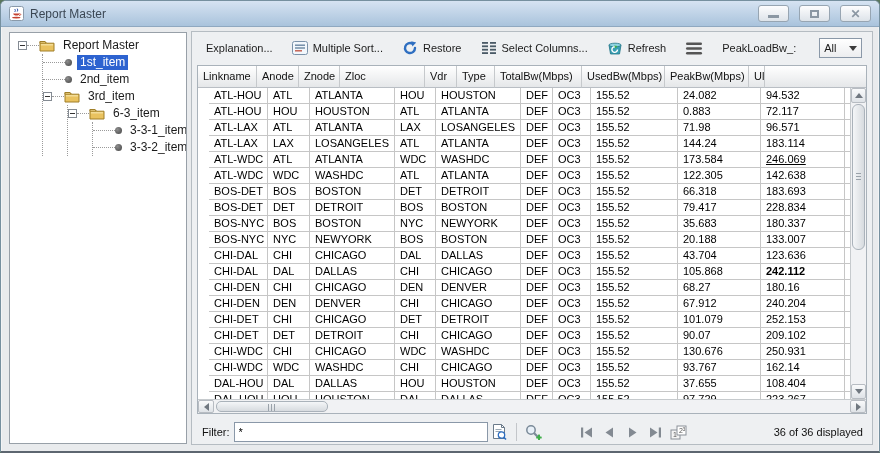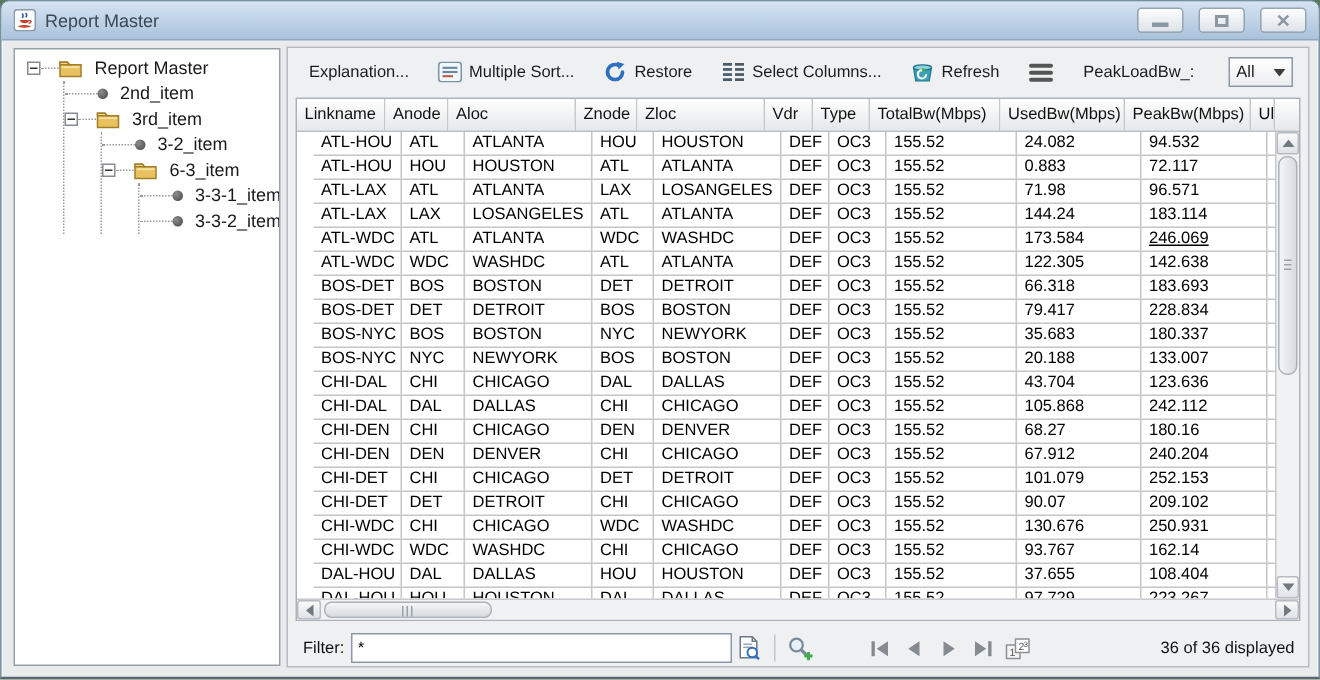--- a/index.html
+++ b/index.html
@@ -198,40 +198,40 @@
               <path d="M1 2.5 L6 2.5 L7.2 4.2 L1 4.2 Z" fill="#f3da8e" stroke="#a07f28"></path>
               <rect x="2" y="5.2" width="12" height="1.2" fill="#f6e3a5"></rect>
             </svg>
           </span>
           <span class="tree-label">Report Master</span>
         </div>
         <div class="tree-children">
           <div class="tree-row">
             <span class="stub wide"></span>
             <span class="bullet"></span>
+            <span class="tree-label selected">1st_item</span>
+          </div>
+          <div class="tree-row">
+            <span class="stub wide"></span>
+            <span class="bullet"></span>
             <span class="tree-label">2nd_item</span>
           </div>
           <div class="tree-row">
             <span class="expander"></span>
             <span class="stub"></span>
             <span class="tree-icon">
               <svg width="16" height="13" viewBox="0 0 16 13">
                 <path d="M1 2.5 L6 2.5 L7.5 4.2 L15 4.2 L15 12 L1 12 Z" fill="#e9c25f" stroke="#a07f28"></path>
                 <path d="M1 2.5 L6 2.5 L7.2 4.2 L1 4.2 Z" fill="#f3da8e" stroke="#a07f28"></path>
                 <rect x="2" y="5.2" width="12" height="1.2" fill="#f6e3a5"></rect>
               </svg>
             </span>
             <span class="tree-label">3rd_item</span>
           </div>
           <div class="tree-children">
-            <div class="tree-row">
-              <span class="stub wide"></span>
-              <span class="bullet"></span>
-              <span class="tree-label">3-2_item</span>
-            </div>
             <div class="tree-row">
               <span class="expander"></span>
               <span class="stub"></span>
               <span class="tree-icon">
                 <svg width="16" height="13" viewBox="0 0 16 13">
                   <path d="M1 2.5 L6 2.5 L7.5 4.2 L15 4.2 L15 12 L1 12 Z" fill="#e9c25f" stroke="#a07f28"></path>
                   <path d="M1 2.5 L6 2.5 L7.2 4.2 L1 4.2 Z" fill="#f3da8e" stroke="#a07f28"></path>
                   <rect x="2" y="5.2" width="12" height="1.2" fill="#f6e3a5"></rect>
                 </svg>
               </span>
@@ -321,21 +321,20 @@
       <span class="combo">
         <span class="val">All</span>
         <span class="combo-arrow"></span>
       </span>
     </div>
 
     <div class="table-wrap">
       <div class="thead" id="thead">
           <div class="th" style="width: 59px;">Linkname</div>
           <div class="th" style="width: 42px;">Anode</div>
-          <div class="th" style="width: 85px;">Aloc</div>
           <div class="th" style="width: 41px;">Znode</div>
           <div class="th" style="width: 85px;">Zloc</div>
           <div class="th" style="width: 32px;">Vdr</div>
           <div class="th" style="width: 38px;">Type</div>
           <div class="th" style="width: 87px;">TotalBw(Mbps)</div>
           <div class="th" style="width: 83px;">UsedBw(Mbps)</div>
           <div class="th" style="width: 84px;">PeakBw(Mbps)</div>
           <div class="th" style="width: 16px;">Ul</div>
           <div class="th-filler"></div>
         </div>
@@ -486,21 +485,21 @@
           <div class="tr">
             <div class="td" style="width: 59px;">CHI-DAL</div>
             <div class="td" style="width: 42px;">DAL</div>
             <div class="td" style="width: 85px;">DALLAS</div>
             <div class="td" style="width: 41px;">CHI</div>
             <div class="td" style="width: 85px;">CHICAGO</div>
             <div class="td" style="width: 32px;">DEF</div>
             <div class="td" style="width: 38px;">OC3</div>
             <div class="td" style="width: 87px;">155.52</div>
             <div class="td" style="width: 83px;">105.868</div>
-            <div class="td" style="width: 84px;">242.112</div>
+            <div class="td" style="width: 84px; font-weight: bold;">242.112</div>
             <div class="td" style="width: 16px;">68</div>
           </div>
           <div class="tr">
             <div class="td" style="width: 59px;">CHI-DEN</div>
             <div class="td" style="width: 42px;">CHI</div>
             <div class="td" style="width: 85px;">CHICAGO</div>
             <div class="td" style="width: 41px;">DEN</div>
             <div class="td" style="width: 85px;">DENVER</div>
             <div class="td" style="width: 32px;">DEF</div>
             <div class="td" style="width: 38px;">OC3</div>

